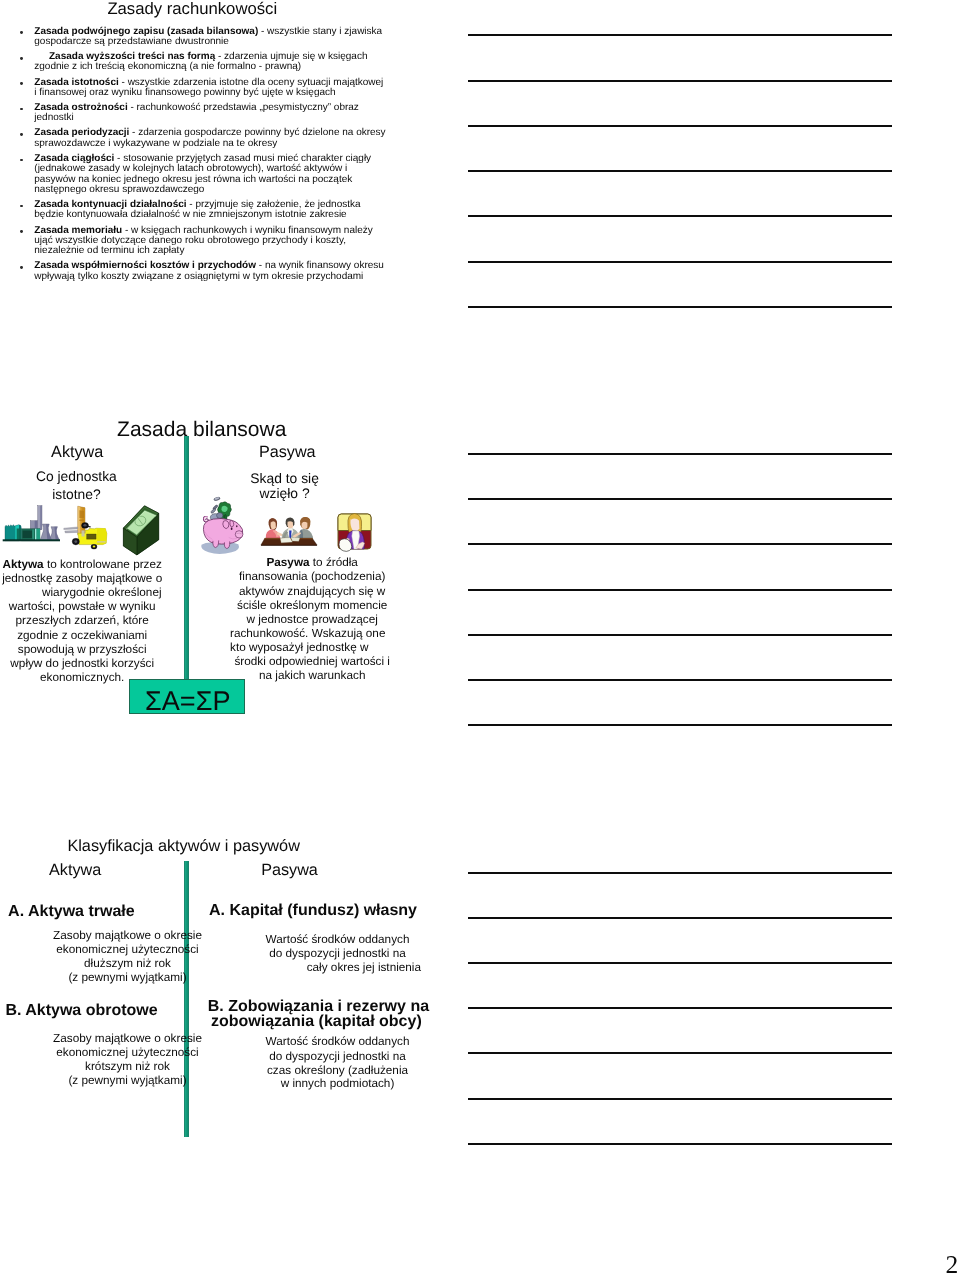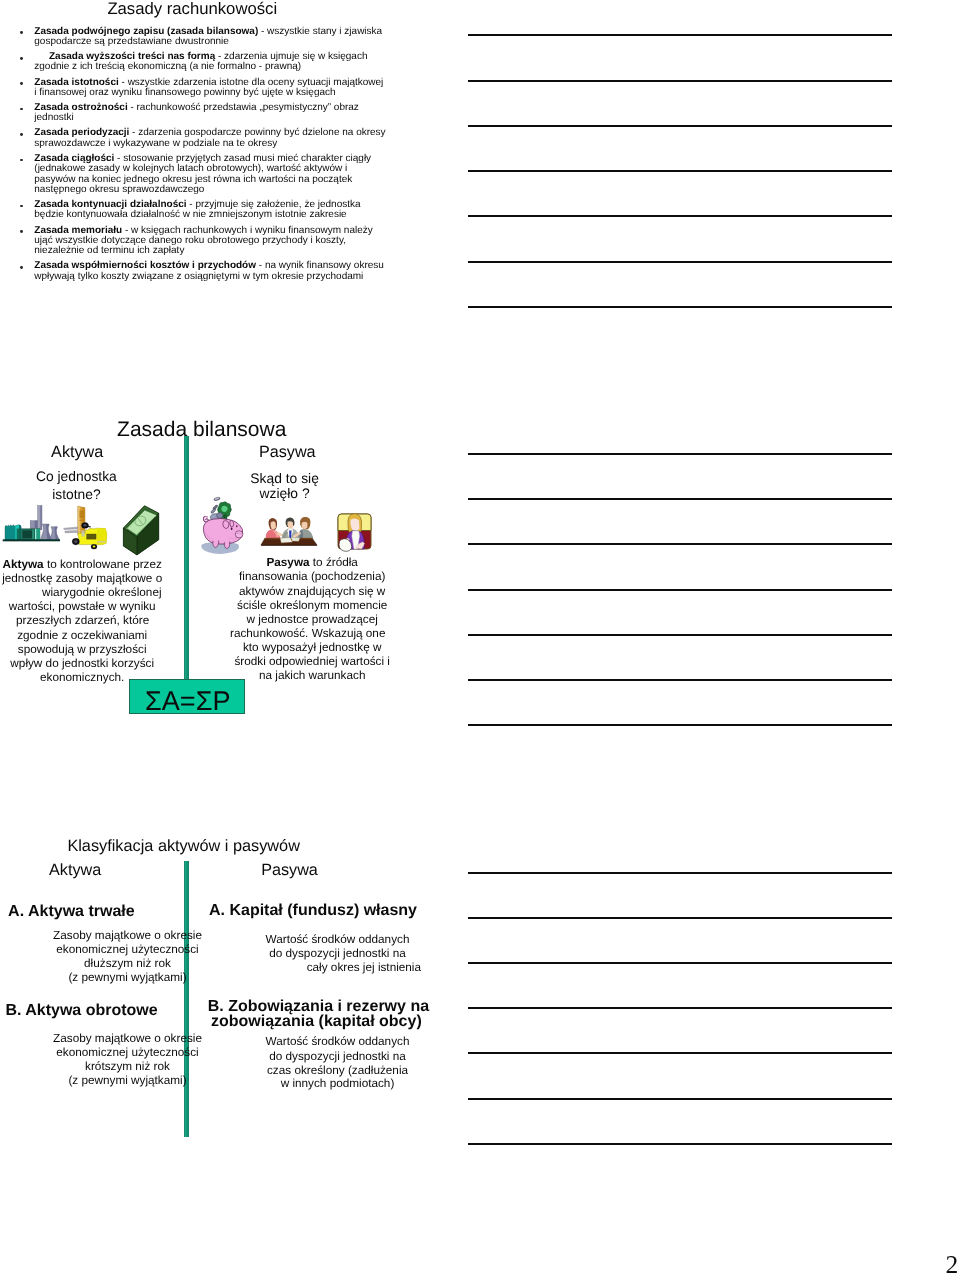--- a/index.html
+++ b/index.html
@@ -126,34 +126,34 @@
     <div class="colhdr" style="left:258.9px;top:443.59px;">Pasywa</div>
     <div class="qline" style="left:0;width:152.8px;text-align:center;top:470px;">Co jednostka</div>
     <div class="qline" style="left:0;width:152.8px;text-align:center;top:487.77px;">istotne?</div>
     <div class="qline" style="left:215px;width:139.2px;text-align:center;top:471.87px;">Skąd to się</div>
     <div class="qline" style="left:215px;width:139.2px;text-align:center;top:487.07px;">wzięło ?</div>
     <div>
       <div class="bodyline" style="left:0;width:164.4px;text-align:center;top:559.03px;"><b>Aktywa</b><span> to kontrolowane przez</span></div>
       <div class="bodyline" style="left:0;width:164.4px;text-align:center;top:573.13px;">jednostkę zasoby majątkowe o</div>
       <div class="bodyline" style="left:6px;width:164.4px;text-align:left;top:587.23px;margin-left:36px;">wiarygodnie określonej</div>
       <div class="bodyline" style="left:0;width:164.4px;text-align:center;top:601.33px;">wartości, powstałe w wyniku</div>
-      <div class="bodyline" style="left:16px;width:164.4px;top:615.43px;">przeszłych zdarzeń, które</div>
+      <div class="bodyline" style="left:0;width:164.4px;text-align:center;top:615.43px;">przeszłych zdarzeń, które</div>
       <div class="bodyline" style="left:0;width:164.4px;text-align:center;top:629.53px;">zgodnie z oczekiwaniami</div>
       <div class="bodyline" style="left:0;width:164.4px;text-align:center;top:643.63px;">spowodują w przyszłości</div>
       <div class="bodyline" style="left:0;width:164.4px;text-align:center;top:657.73px;">wpływ do jednostki korzyści</div>
       <div class="bodyline" style="left:0;width:164.4px;text-align:center;top:671.83px;">ekonomicznych.</div>
     </div>
     <div>
       <div class="bodyline" style="left:230px;width:164.4px;text-align:center;top:557.33px;"><b>Pasywa</b><span> to źródła</span></div>
       <div class="bodyline" style="left:230px;width:164.4px;text-align:center;top:571.43px;">finansowania (pochodzenia)</div>
       <div class="bodyline" style="left:230px;width:164.4px;text-align:center;top:585.53px;">aktywów znajdujących się w</div>
       <div class="bodyline" style="left:230px;width:164.4px;text-align:center;top:599.63px;">ściśle określonym momencie</div>
       <div class="bodyline" style="left:230px;width:164.4px;text-align:center;top:613.73px;">w jednostce prowadzącej</div>
       <div class="bodyline" style="left:230px;width:164.4px;top:627.83px;">rachunkowość. Wskazują one</div>
-      <div class="bodyline" style="left:230px;width:164.4px;text-align:center;top:641.93px;">kto wyposażył jednostkę w</div>
+      <div class="bodyline" style="left:230px;width:164.4px;text-align:left;top:641.93px;">kto wyposażył jednostkę w</div>
       <div class="bodyline" style="left:230px;width:164.4px;text-align:center;top:656.03px;">środki odpowiedniej wartości i</div>
       <div class="bodyline" style="left:230px;width:164.4px;text-align:center;top:670.13px;">na jakich warunkach</div>
     </div>
     <div>
       <svg style="position:absolute;left:0px;top:502px;" viewBox="0 0 62 42" width="62" height="42" xmlns="http://www.w3.org/2000/svg">
        <g>
         <path d="M51.0 24.7 L57.4 24.7 L56.3 28.0 Q55.8 31.0 58.0 35.2 L59.3 37.7 L48.8 37.7 L50.4 35.2 Q52.6 31.0 52.1 28.0 Z" fill="#9091ac" stroke="#4c4c68" stroke-width="0.35"></path>
         <path d="M54.4 24.7 L57.4 24.7 L56.3 28.0 Q55.8 31.0 58.0 35.2 L59.3 37.7 L55.6 37.7 Z" fill="#6e6f94"></path>
        </g>
        <g>

